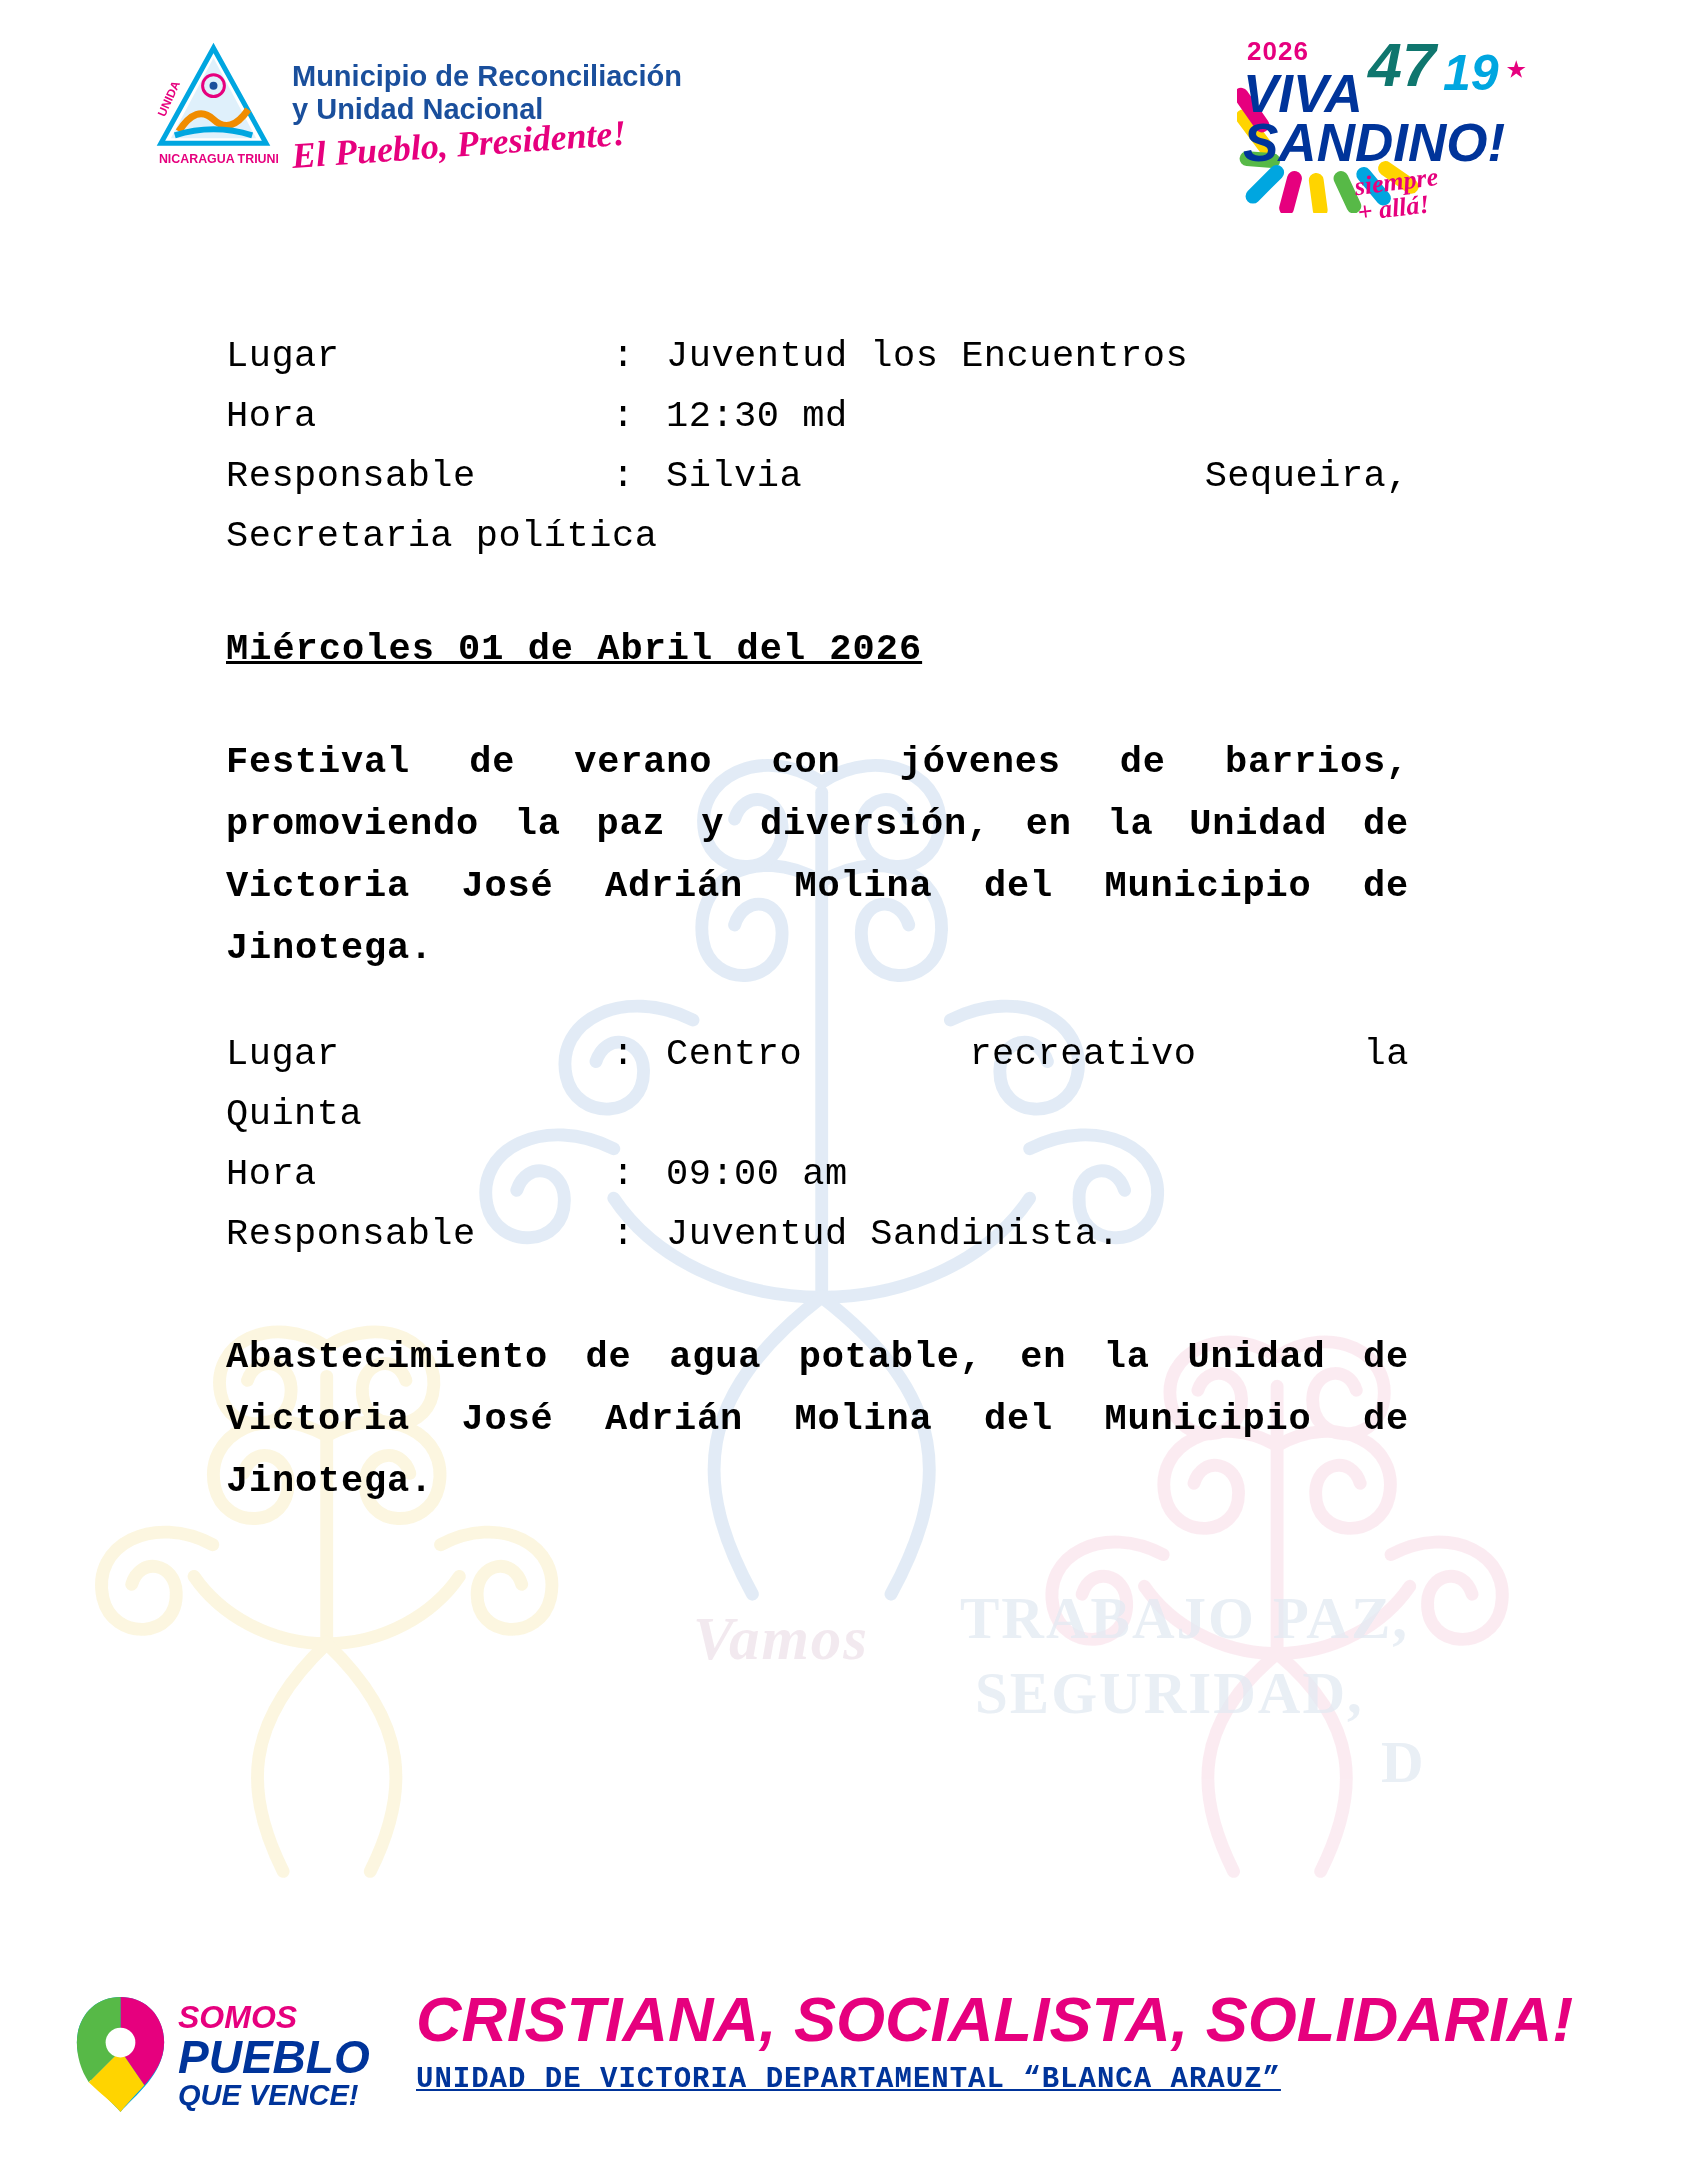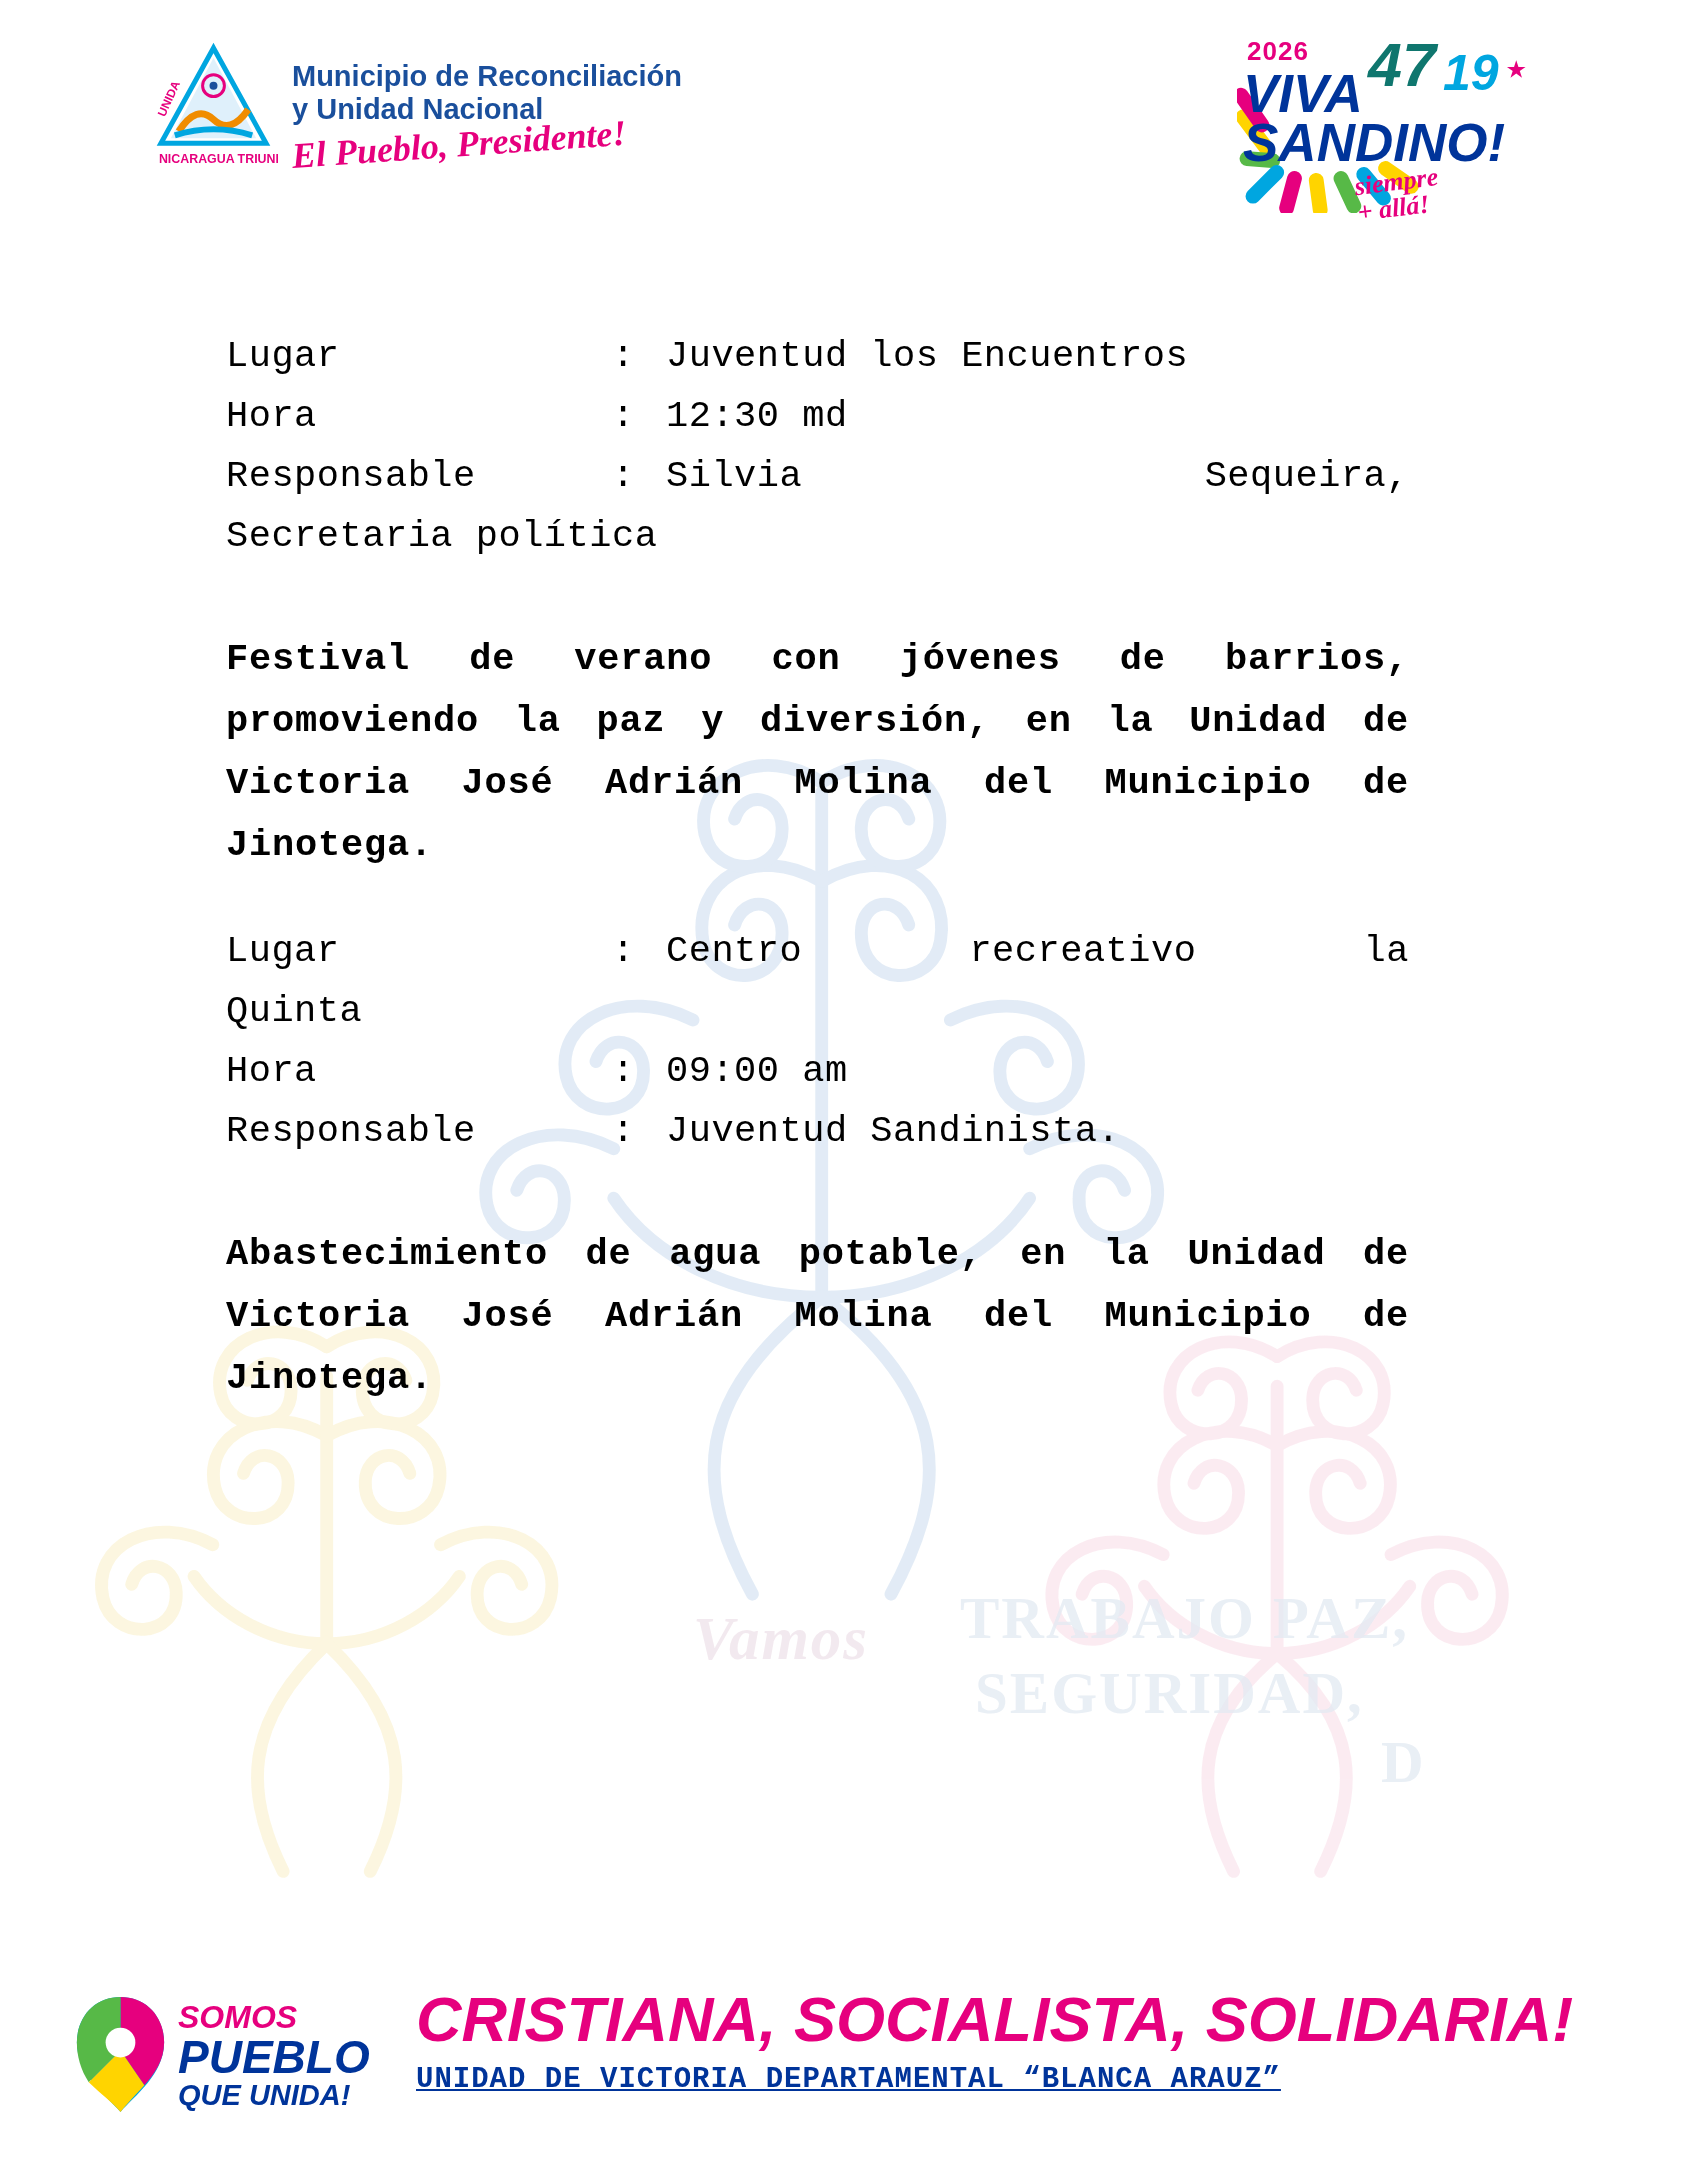--- a/index.html
+++ b/index.html
@@ -371,20 +371,23 @@
         <span class="val">12:30 md</span>
       </div>
       <div class="row justify">
         <span class="lbl">Responsable</span>
         <span class="col">:</span>
         <span class="val"><span>Silvia</span><span>Sequeira,</span></span>
       </div>
       <div class="cont-line">Secretaria política</div>
     </div>
 
+    <div>
+      <div class="date-heading">Miércoles 01 de Abril del 2026</div>
+    </div>
 
     <div class="para">Festival de verano con jóvenes de barrios, promoviendo la paz y diversión, en la Unidad de Victoria José Adrián Molina del Municipio de Jinotega.</div>
 
     <div class="block-gap"></div>
 
     <div class="block">
       <div class="row justify">
         <span class="lbl">Lugar</span>
         <span class="col">:</span>
         <span class="val"><span>Centro</span><span>recreativo</span><span>la</span></span>
@@ -411,21 +414,21 @@
       <svg class="somos-shape" viewBox="0 0 120 128" xmlns="http://www.w3.org/2000/svg">
         <path d="M60 6 C86 6 104 26 104 52 C104 84 74 106 60 122 C46 106 16 84 16 52 C16 26 34 6 60 6 Z" fill="#00a6e0"></path>
         <path d="M60 6 C86 6 104 26 104 52 C104 70 94 84 84 95 L60 60 Z" fill="#e6007e"></path>
         <path d="M16 52 C16 26 34 6 60 6 L60 60 L28 92 C20 80 16 66 16 52 Z" fill="#57b947"></path>
         <path d="M60 60 L84 95 C76 104 66 114 60 122 C54 114 40 104 28 92 Z" fill="#ffd400"></path>
         <circle cx="60" cy="52" r="15" fill="#ffffff"></circle>
       </svg>
       <div class="somos-text">
         <div class="s1">SOMOS</div>
         <div class="s2">PUEBLO</div>
-        <div class="s3">QUE UNIDA!</div>
+        <div class="s3">QUE VENCE!</div>
       </div>
     </div>
 
     <div class="footer-slogan">
       <div class="fs-main">CRISTIANA, SOCIALISTA, SOLIDARIA!</div>
       <div class="fs-sub">UNIDAD DE VICTORIA DEPARTAMENTAL “BLANCA ARAUZ”</div>
     </div>
   </div>
 
 </div>

